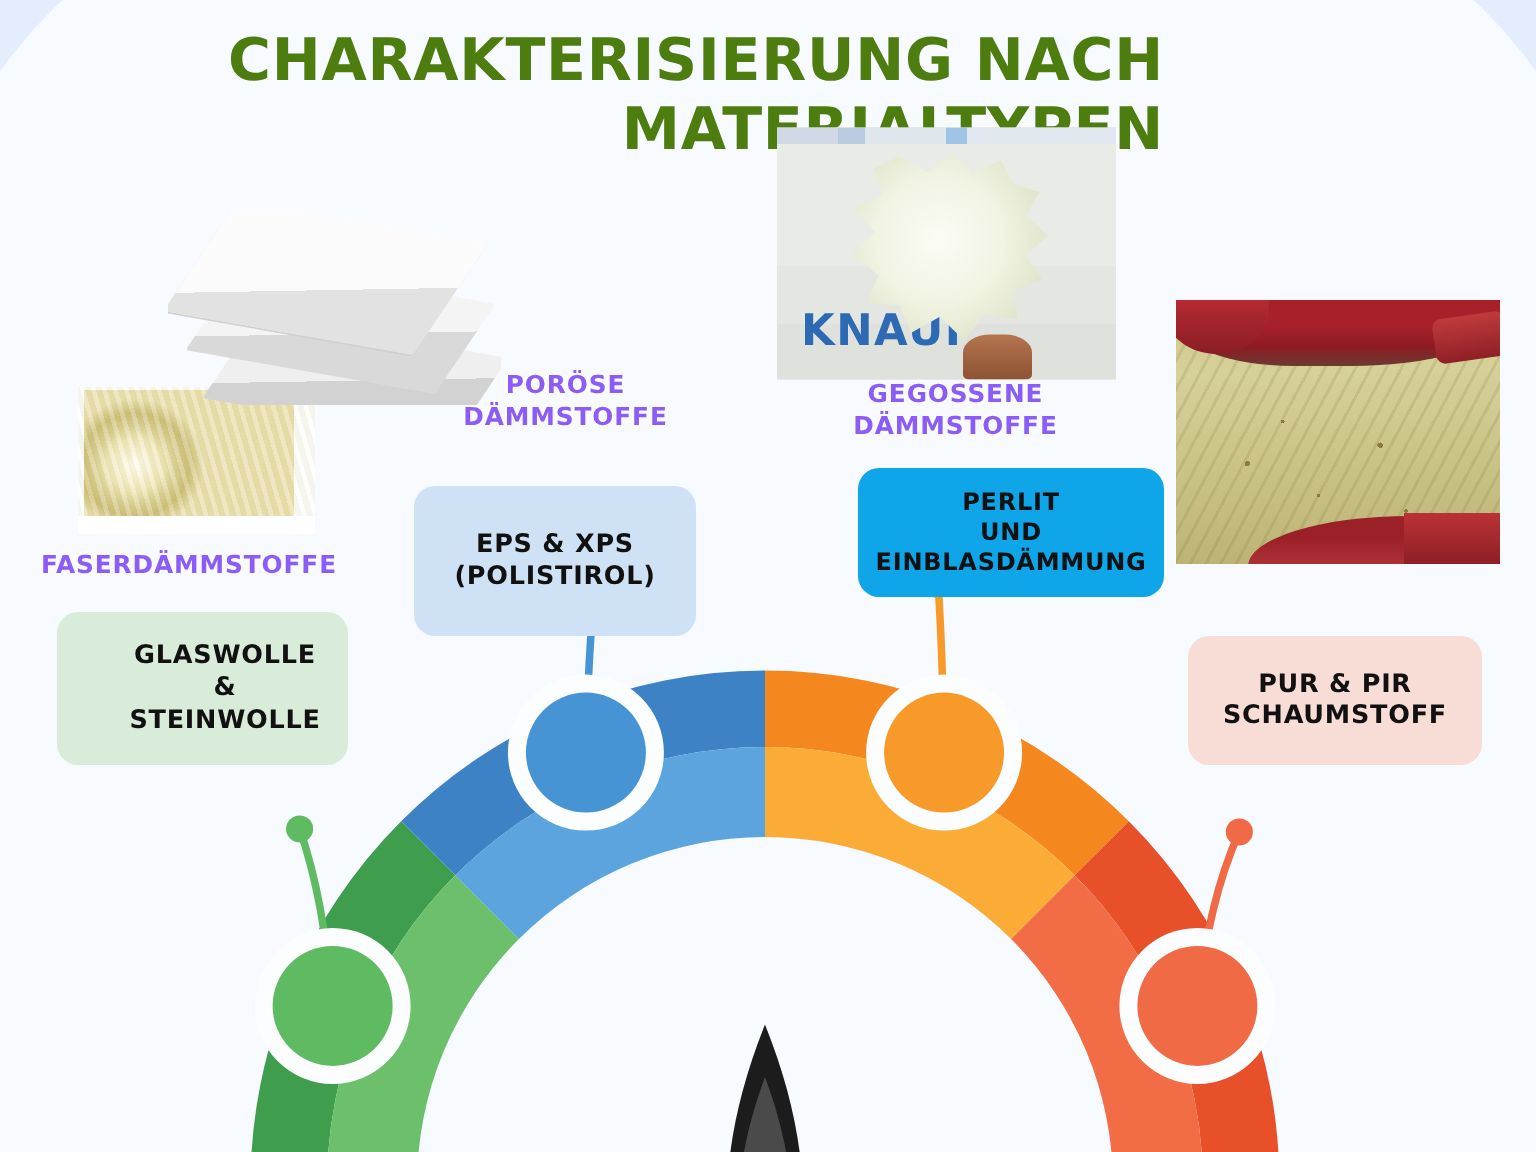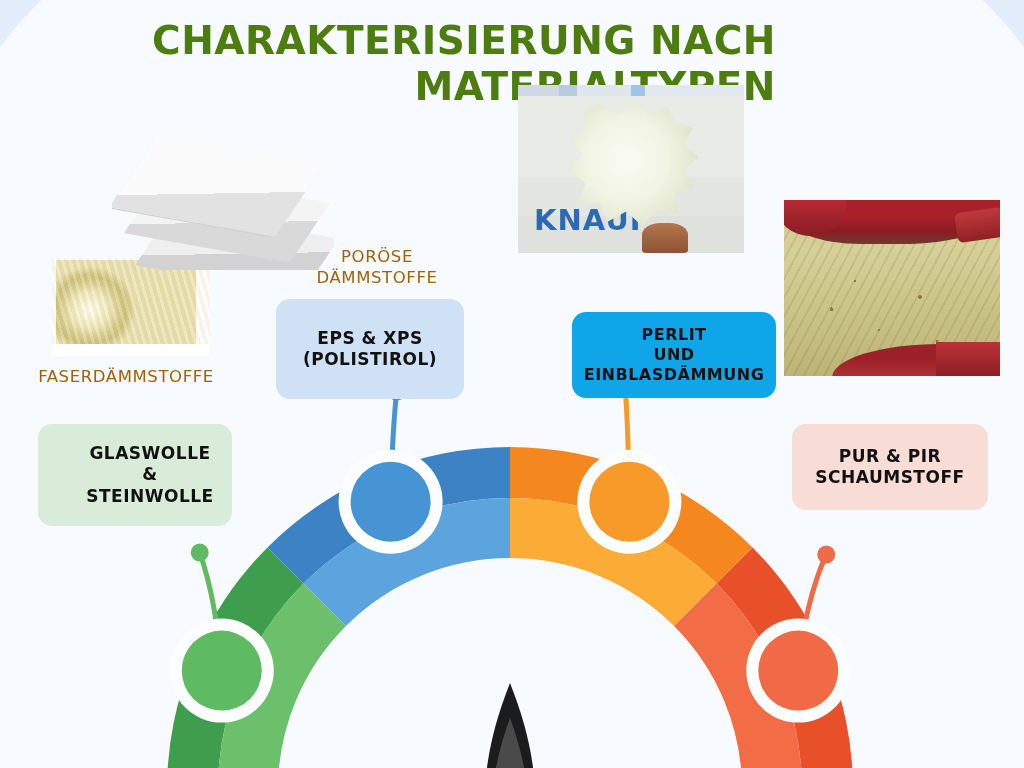--- a/index.html
+++ b/index.html
@@ -102,40 +102,40 @@
     background:linear-gradient(180deg,#c03a3c,#8e2026);border-radius:6px;transform:rotate(-8deg);}
   #photo-pur .tile-bot{position:absolute;left:22%;bottom:-10px;width:100%;height:42px;
     background:linear-gradient(180deg,#9c2028 0 35%,#b63a3c 100%);
     border-radius:50% 20% 0 0/80% 60% 0 0;}
   #photo-pur .tile-bot2{position:absolute;right:0;bottom:0;width:64px;height:34px;
     background:linear-gradient(180deg,#bb3236,#8d1f25);}
 
   
   .caption{
     position:absolute; text-align:center;
-    font-size:16.5px; font-weight:400; letter-spacing:.6px;
-    color:#a16207; line-height:1.28; text-transform:uppercase;
+    font-size:16.5px; font-weight:700; letter-spacing:.6px;
+    color:#8b5cf6; line-height:1.28; text-transform:uppercase;
     font-family:"DejaVu Sans", sans-serif;
   }
   #cap-fiber{left:10px;top:366px;width:232px;}
   #cap-eps{left:288px;top:246px;width:178px;}
   #cap-blown{left:548px;top:252px;width:178px;}
   #cap-pur{left:782px;top:385px;width:216px;}
 
   
   .pill{
     position:absolute; border-radius:14px;
     display:flex; align-items:center; justify-content:center;
     text-align:center; padding:6px 10px; box-sizing:border-box;
     font-size:17px; font-weight:900; letter-spacing:.5px;
     color:#111; line-height:1.26; text-transform:uppercase;
     font-family:"DejaVu Sans", sans-serif;
   }
-  #pill-green{left:38px;top:424px;width:194px;height:102px;background:#d9ecd9;padding-left:40px;}
-  #pill-blue{left:276px;top:299px;width:188px;height:100px;background:#cfe1f4;}
+  #pill-green{left:38px;top:408px;width:194px;height:102px;background:#d9ecd9;padding-left:40px;}
+  #pill-blue{left:276px;top:324px;width:188px;height:100px;background:#cfe1f4;}
   #pill-orange{left:572px;top:312px;width:204px;height:86px;background:#0ea5e9;font-size:16px;}
   #pill-red{left:792px;top:424px;width:196px;height:86px;background:#f8dcd6;}
 
   
   #gauge{position:absolute;left:0;top:0;width:1024px;height:768px;}
 </style>
 </head>
 <body>
 
 <div id="stage">
@@ -168,20 +168,21 @@
     <div class="grain"></div>
     <div class="tile-top"></div>
     <div class="tile-top2"></div>
     <div class="tile-r"></div>
     <div class="tile-bot"></div>
     <div class="tile-bot2"></div>
   </div>
 
   <div class="caption" id="cap-fiber">FASERDÄMMSTOFFE</div>
   <div class="caption" id="cap-eps">PORÖSE DÄMMSTOFFE</div>
+  <div class="caption" id="cap-blown">GEGOSSENE DÄMMSTOFFE</div>
 
   <svg id="gauge" viewBox="0 0 1024 768">
 
     <g id="outer-ring">
         <path d="M167 790 A343 343 0 0 1 267.4623740530142 547.4623740530142 L303.52481989352805 583.5248198935282 A292 292 0 0 0 218 790 Z" fill="#3f9e4d"></path>
         <path d="M267.4623740530142 547.4623740530142 A343 343 0 0 1 509.99999999999994 447 L509.99999999999994 498 A292 292 0 0 0 303.52481989352805 583.5248198935282 Z" fill="#3d82c4"></path>
         <path d="M509.99999999999994 447 A343 343 0 0 1 752.5376259469857 547.4623740530142 L716.4751801064718 583.524819893528 A292 292 0 0 0 509.99999999999994 498 Z" fill="#f5871f"></path>
         <path d="M752.5376259469857 547.4623740530142 A343 343 0 0 1 853 789.9999999999999 L802 789.9999999999999 A292 292 0 0 0 716.4751801064718 583.524819893528 Z" fill="#e8502a"></path>
       </g>
 

